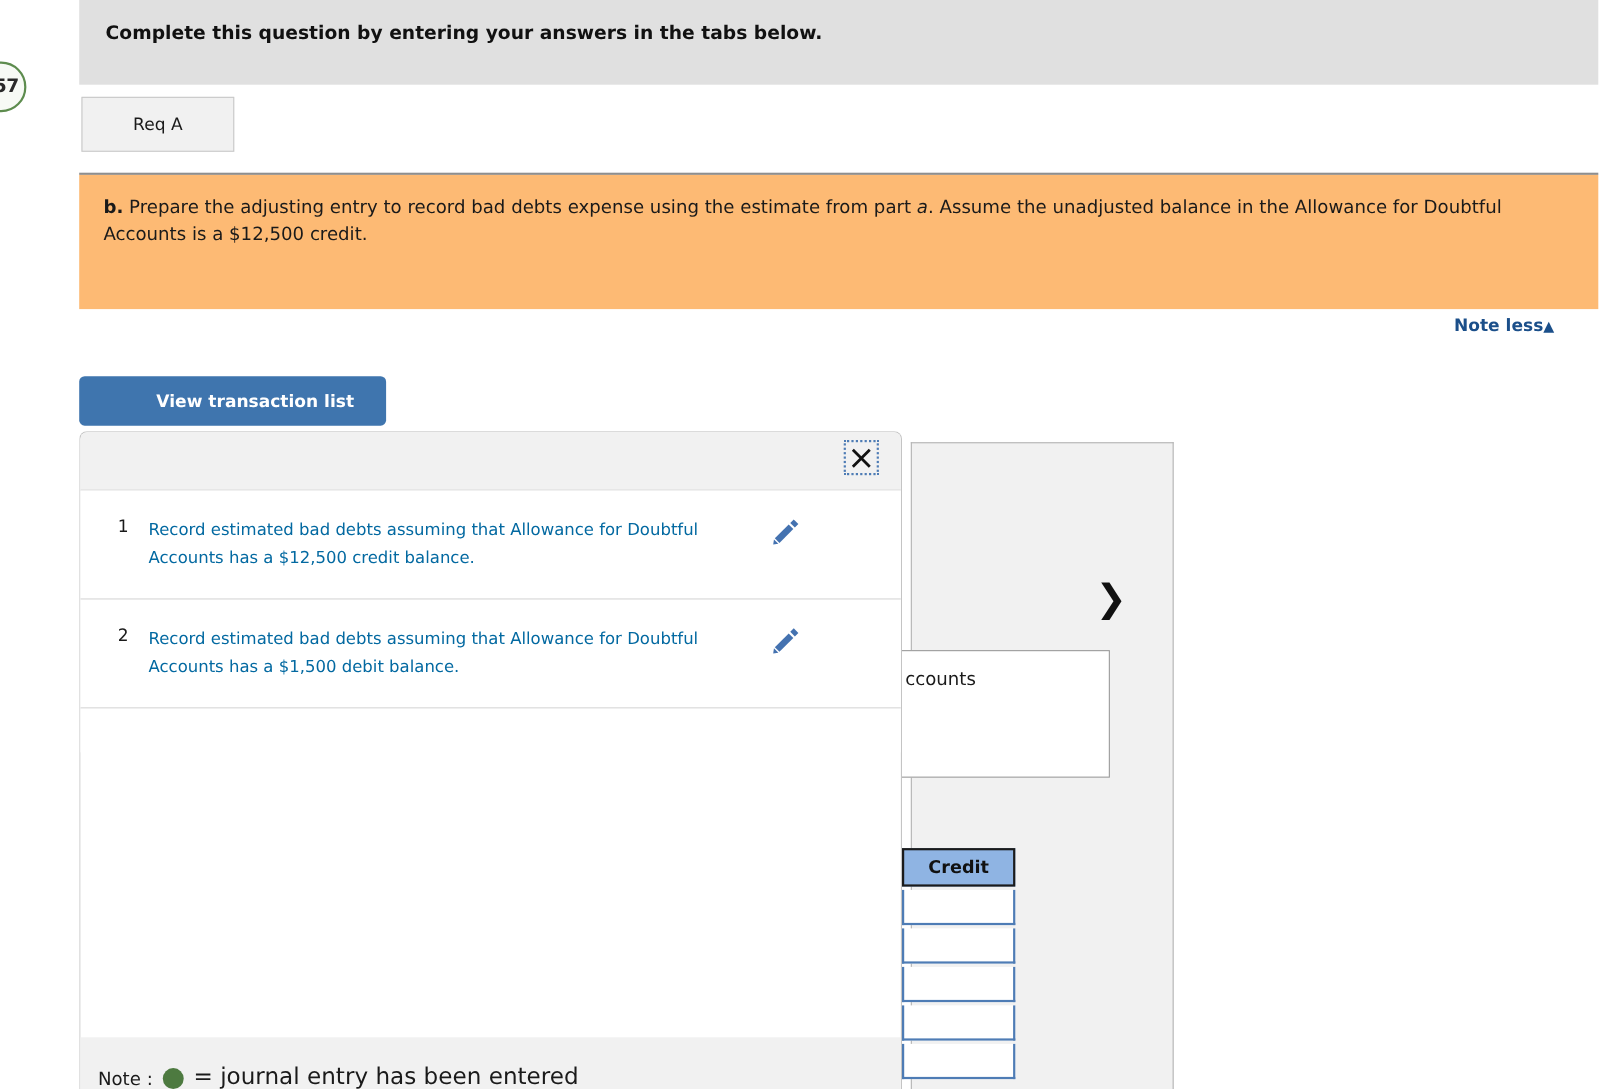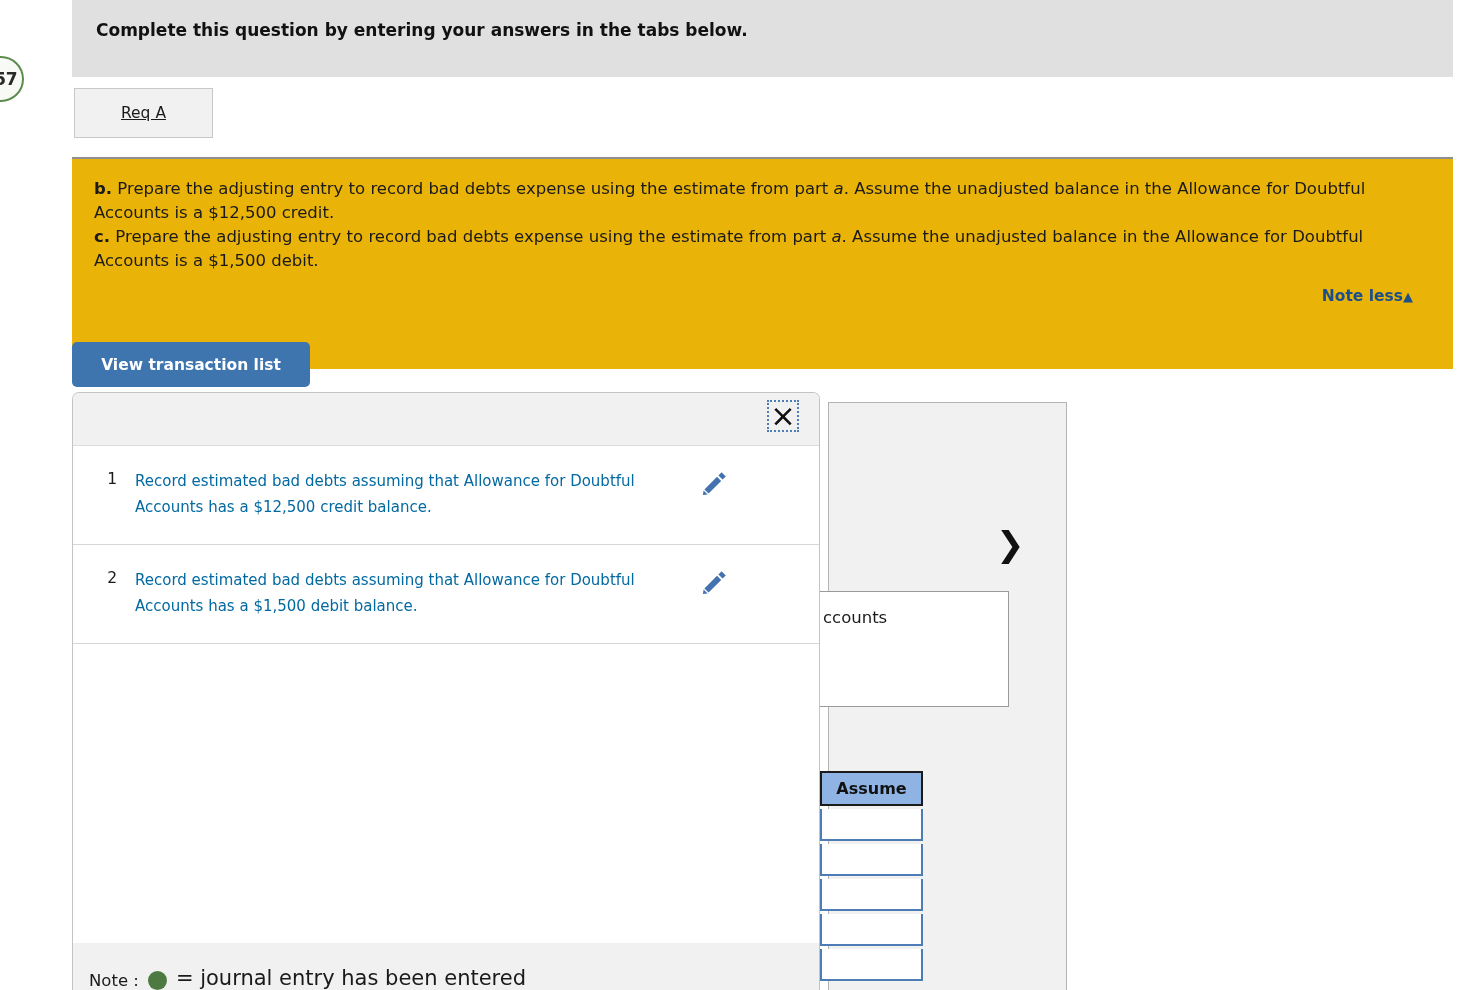--- a/index.html
+++ b/index.html
@@ -72,21 +72,20 @@
     top: 0;
     height: 50px;
     box-sizing: border-box;
     display: flex;
     align-items: center;
     justify-content: center;
     font-size: 15.5px;
     color: #1a1a1a;
     cursor: pointer;
     user-select: none;
-    text-decoration: underline;
   }
   .tab.inactive {
     left: 2px;
     width: 139px;
     background: #f1f1f1;
     border: 1px solid #c8c8c8;
   }
   .tab.active {
     left: 145px;
     width: 140px;
@@ -103,22 +102,22 @@
     height: 2px;
     background: #8e8e8e;
   }
 
   
   #req-panel {
     position: absolute;
     left: 72px;
     top: 159px;
     width: 1381px;
-    height: 210px;
-    background: #eab308;
+    height: 122px;
+    background: #fdba74;
     box-sizing: border-box;
     padding: 18px 22px 0 22px;
   }
   #req-panel p {
     margin: 0;
     font-size: 16.5px;
     line-height: 24px;
     color: #1a1a1a;
   }
   #req-panel b { font-weight: bold; }
@@ -146,20 +145,21 @@
     border-radius: 5px;
     display: flex;
     align-items: center;
     justify-content: center;
     color: #ffffff;
     font-size: 15.5px;
     font-weight: bold;
     cursor: pointer;
     user-select: none;
     z-index: 12;
+    padding-left: 41px;
   }
 
   
   #journal-panel {
     position: absolute;
     left: 828px;
     top: 402px;
     width: 239px;
     height: 588px;
     background: #f1f1f1;
@@ -356,34 +356,33 @@
 
 <div id="tab-strip">
   <div class="tab inactive">
     <span>Req A</span>
   </div>
 </div>
 <div id="tab-underline"></div>
 
 <div id="req-panel">
   <p><b>b.</b><span> Prepare the adjusting entry to record bad debts expense using the estimate from part </span><i>a</i><span>. Assume the unadjusted balance in the Allowance for Doubtful Accounts is a $12,500 credit.</span></p>
-  <p><b>c.</b><span> Prepare the adjusting entry to record bad debts expense using the estimate from part </span><i>a</i><span>. Assume the unadjusted balance in the Allowance for Doubtful Accounts is a $1,500 debit.</span></p>
   <div id="show-less"><span>Note less</span><span class="caret">▲</span></div>
 </div>
 
 <div id="journal-panel"></div>
 
 <div id="next-chevron">❯</div>
 
 <div id="account-box">
   <span class="acct-txt">ccounts</span>
 </div>
 
 <div id="credit-table">
-  <div id="credit-header">Assume</div>
+  <div id="credit-header">Credit</div>
   <div class="credit-cell"></div>
   <div class="credit-cell"></div>
   <div class="credit-cell"></div>
   <div class="credit-cell"></div>
   <div class="credit-cell"></div>
 </div>
 
 <div id="view-list-btn">
   <span>View transaction list</span>
 </div>

